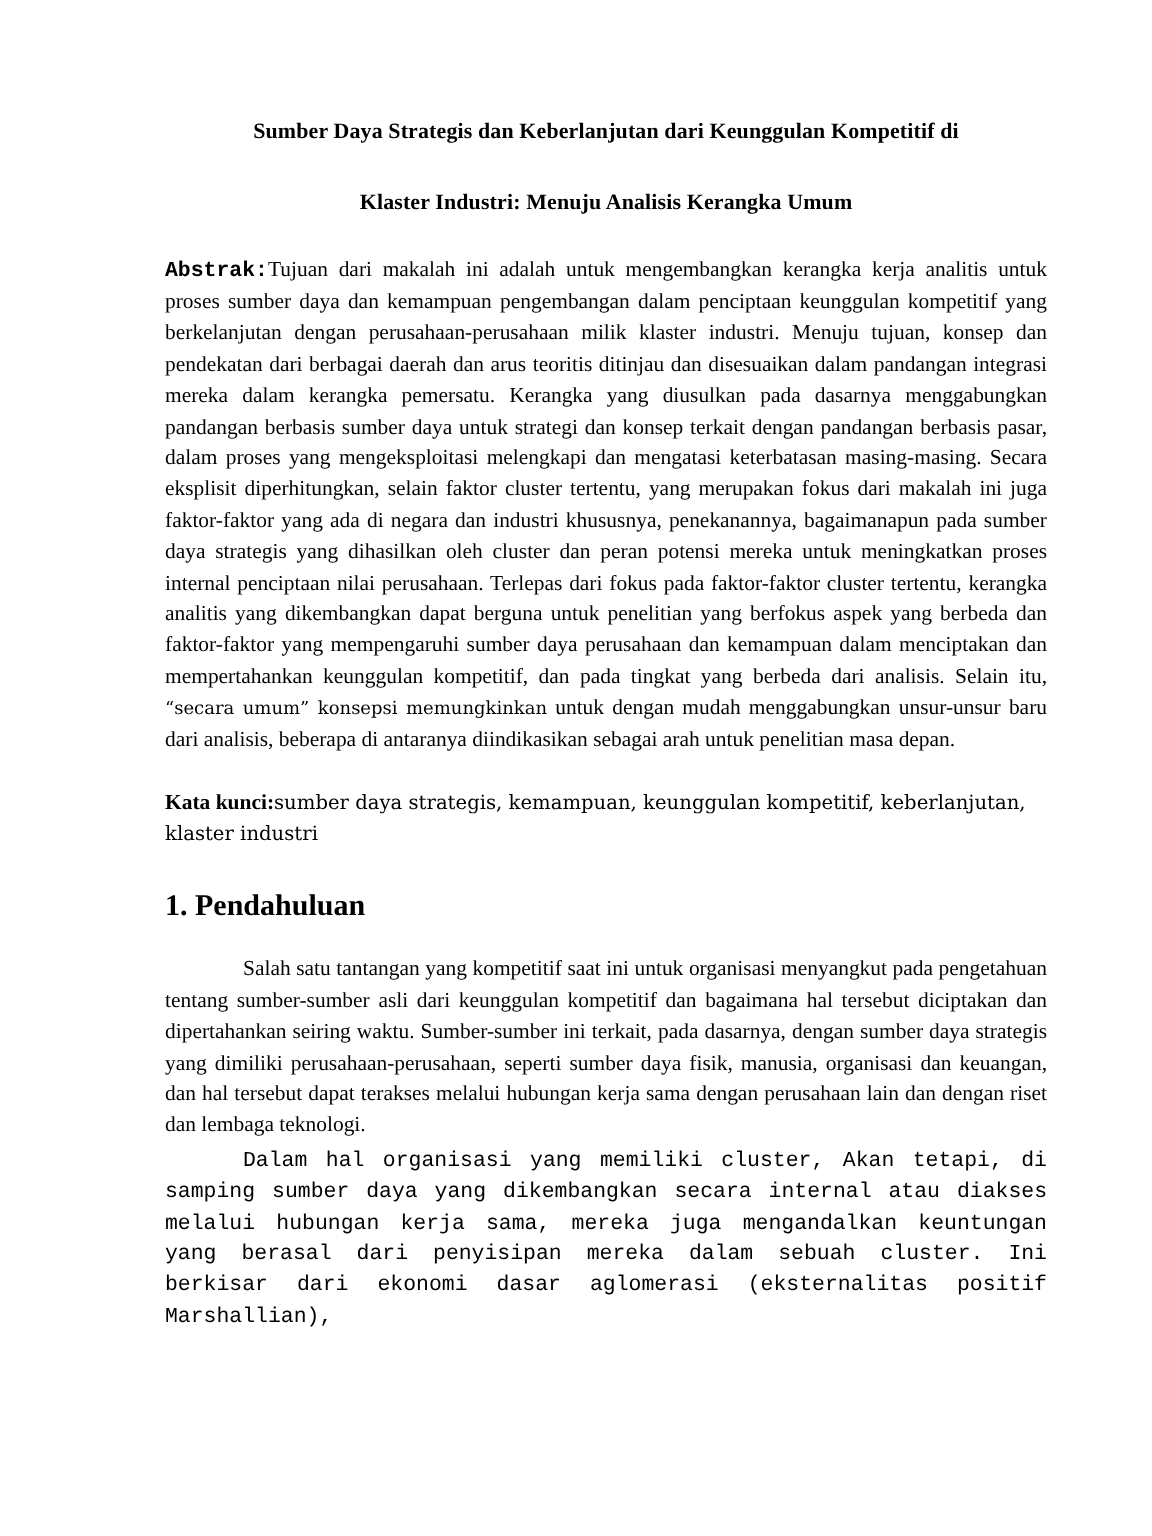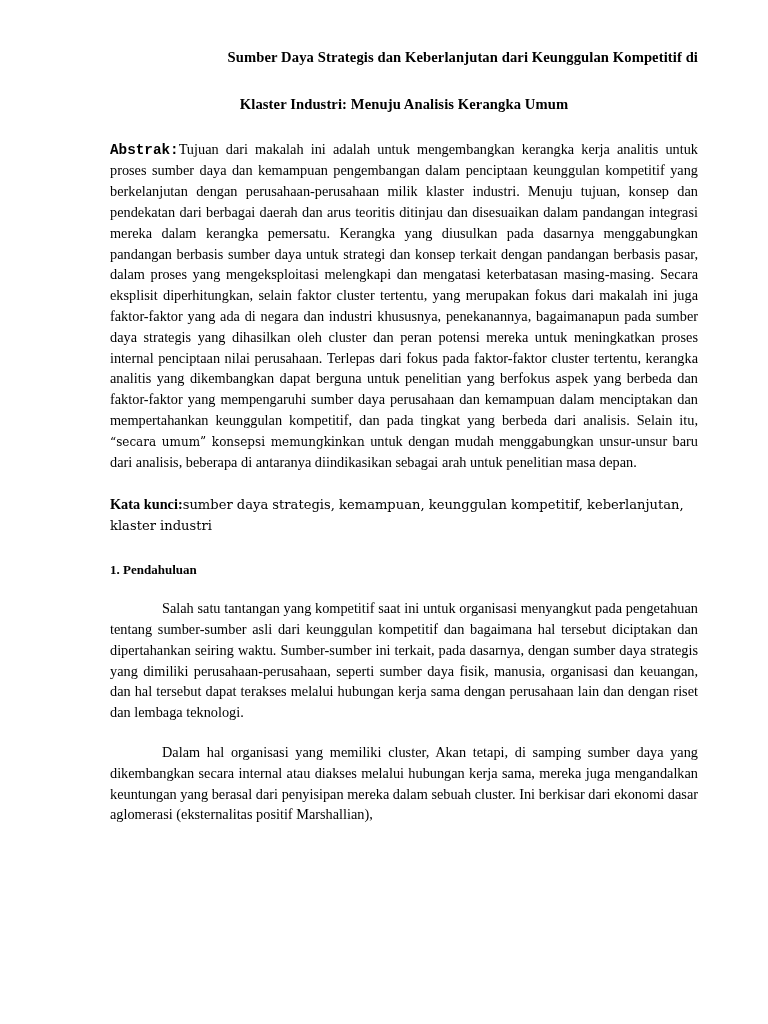--- a/index.html
+++ b/index.html
@@ -34,21 +34,21 @@
   }
 
   
   .title-line {
     font-size: 14.6px;
     font-weight: bold;
     text-align: center;
     line-height: 1.15;
     letter-spacing: 0.1px;
   }
-  .title-1 { margin-top: 49px; text-align: right; }
+  .title-1 { margin-top: 80px; }
   .title-2 { margin-top: 30px; }
 
   .author-line {
     text-align: center;
     font-size: 14.2px;
     margin-top: 31px;
     line-height: 1.15;
   }
   .author-label {
     font-weight: bold;
@@ -87,36 +87,37 @@
     font-weight: bold;
   }
   .keywords-text {
     font-family: "DejaVu Serif", "Liberation Serif", serif;
     font-size: 13.1px;
   }
 
   
   .section-heading {
     margin-top: 26px;
-    font-size: 13px;
+    font-size: 20px;
     font-weight: bold;
     text-align: left;
   }
 
   
   .body-par {
     margin-top: 20px;
     font-size: 14.3px;
     line-height: 1.455;
     text-align: justify;
     text-justify: inter-word;
     text-indent: 52px;
   }
   .body-par.tight {
-    margin-top: 19px;
+    margin-top: 3px;
+    font-family: Liberation Mono, monospace;
   }
 </style>
 </head>
 <body>
 
 <div class="page">
   <div class="content">
 
     <div class="title-line title-1">Sumber Daya Strategis dan Keberlanjutan dari Keunggulan Kompetitif di</div>
 

